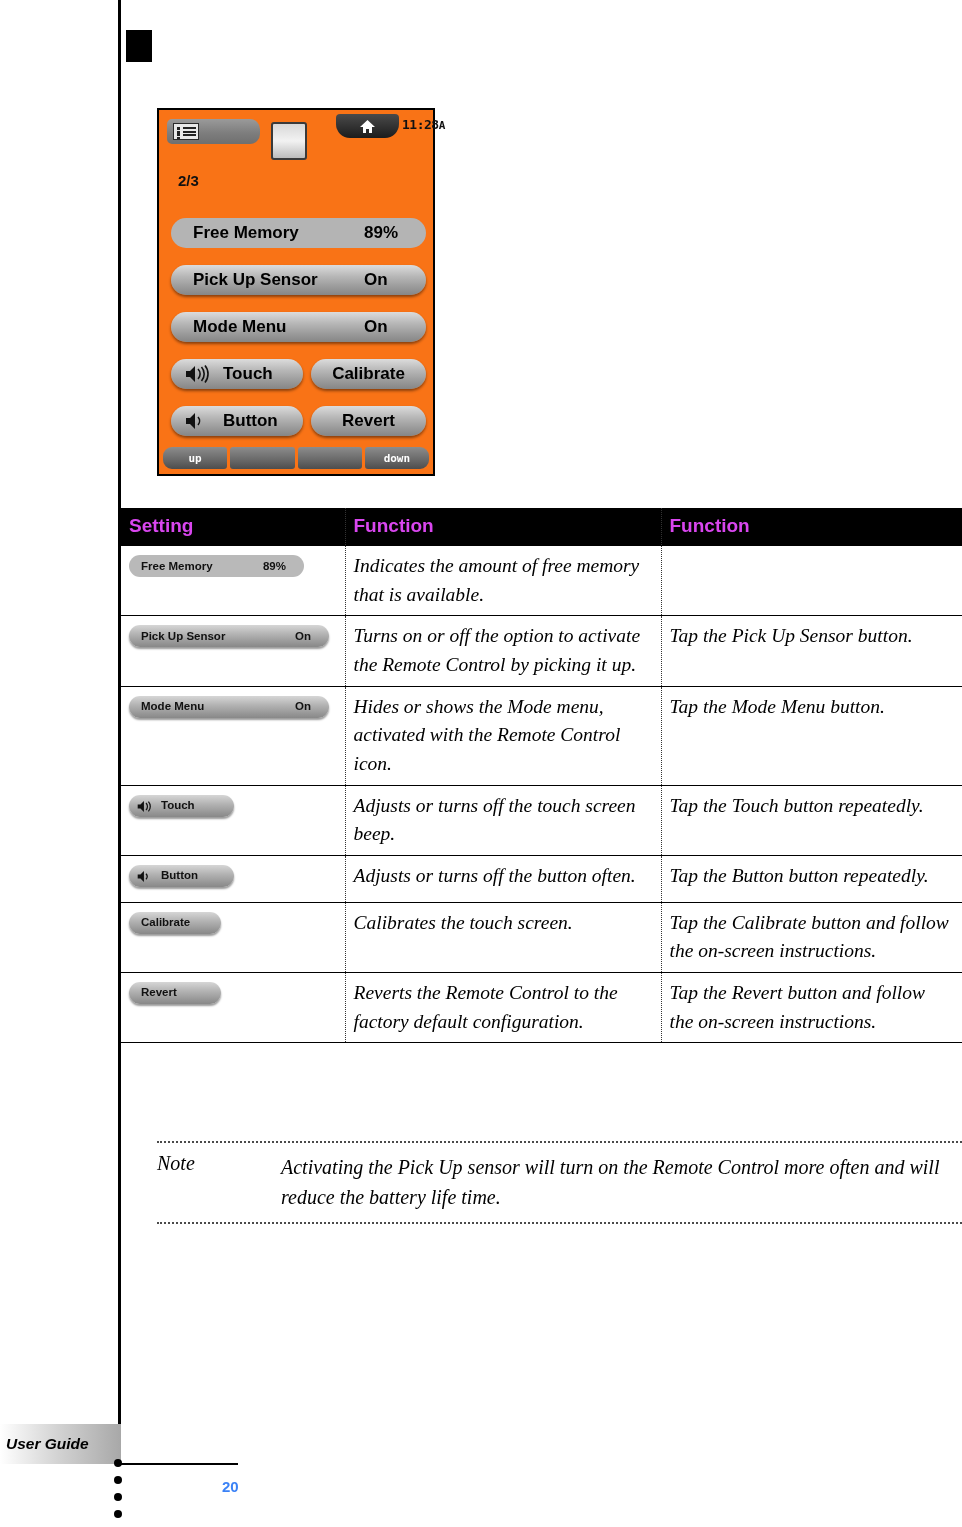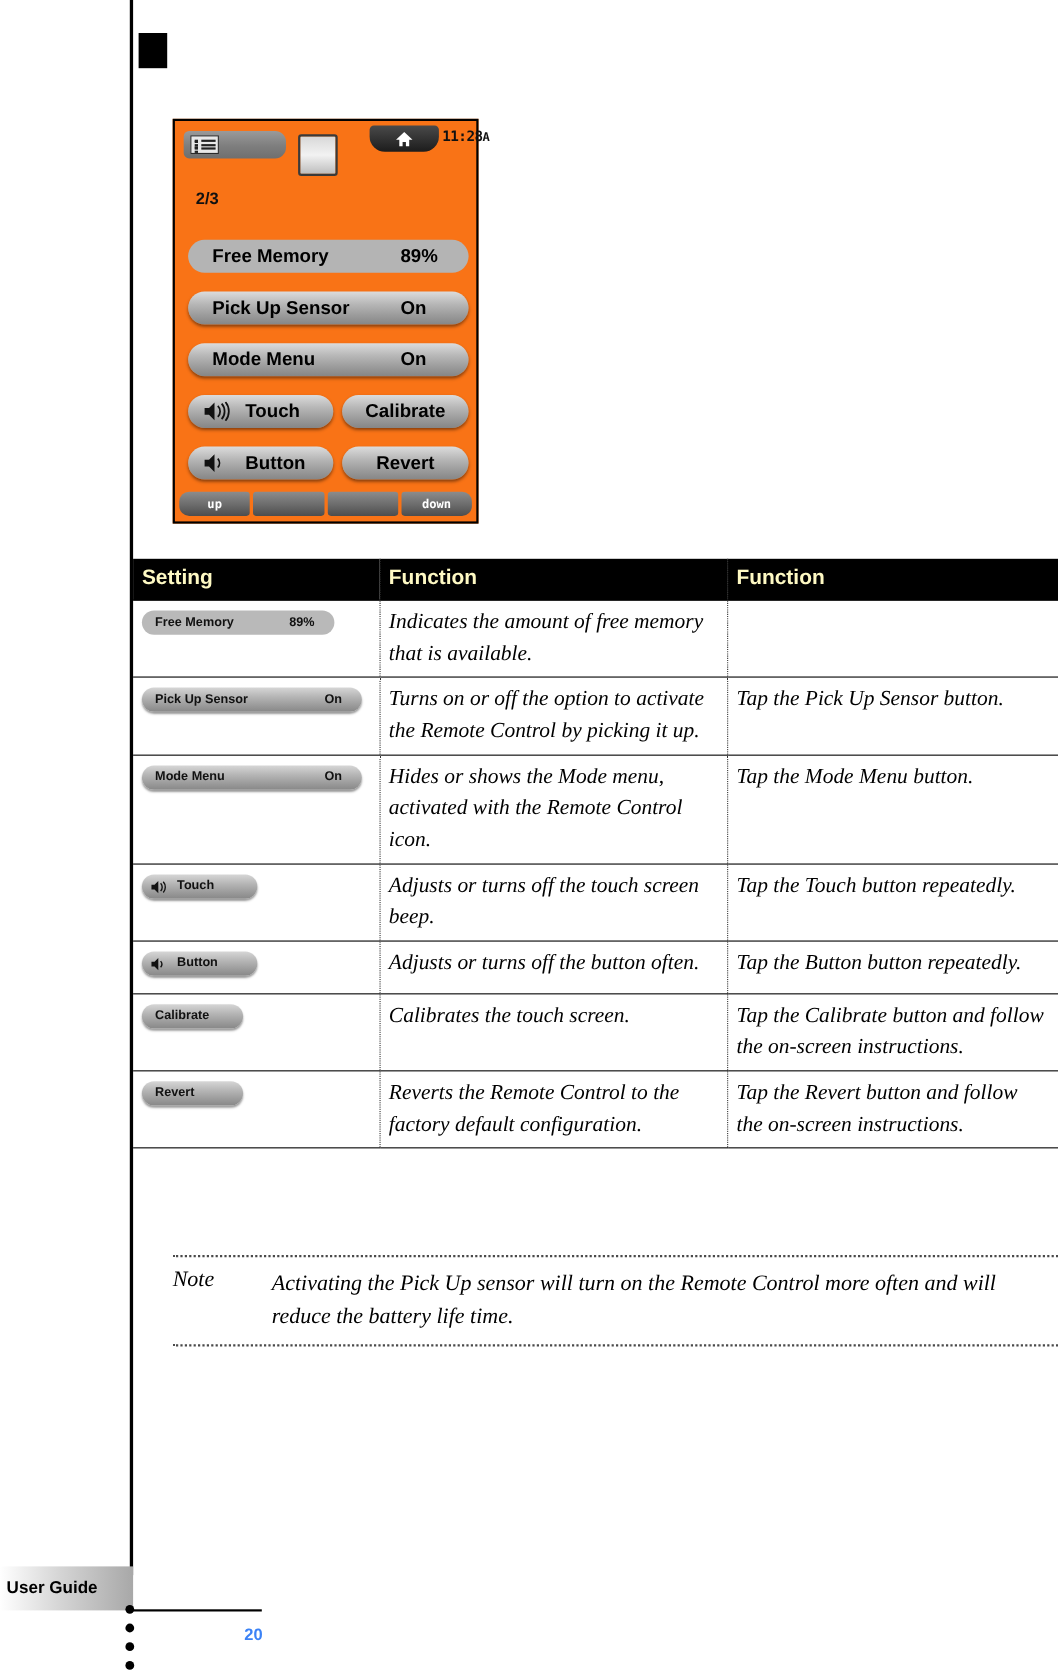--- a/index.html
+++ b/index.html
@@ -176,21 +176,21 @@
   .bseg.rgt { border-radius: 3px 9px 9px 3px; }
 
   
   .tbl {
     position: absolute;
     left: 121px; top: 508px;
     width: 841px;
   }
   .tbl table { border-collapse: collapse; width: 841px; }
   .tbl thead th {
-    background: #000; color: #fef9c3;
+    background: #000; color: #d946ef;
     font-size: 19px; font-weight: bold;
     text-align: left;
     padding: 7px 0 8px 8px;
     height: 33px;
   }
   .tbl tbody td {
     border-top: 1px solid #000;
     vertical-align: top;
     font-family: "Liberation Serif", serif;
     font-style: italic;
@@ -245,33 +245,35 @@
     font-style: italic;
     font-size: 20px;
     color: #000;
   }
   .note-text {
     font-family: "Liberation Serif", serif;
     font-style: italic;
     font-size: 20px;
     line-height: 1.5;
     color: #000;
+    margin-left: 34px;
   }
 
   
   .footer-tab {
     position: absolute;
     left: 0; top: 1424px;
     width: 121px; height: 40px;
     background: linear-gradient(90deg,#ffffff 0%,#d5d5d5 45%,#a8a8a8 100%);
     display: flex; align-items: center;
   }
   .footer-tab span {
     font-size: 15.5px; font-weight: bold; color: #000;
     padding-left: 6px;
+    font-style: italic;
   }
   .footer-rule {
     position: absolute;
     left: 118px; top: 1463px;
     width: 120px; height: 2px;
     background: #000;
   }
   .footer-dots {
     position: absolute;
     left: 114px; top: 1459px;

